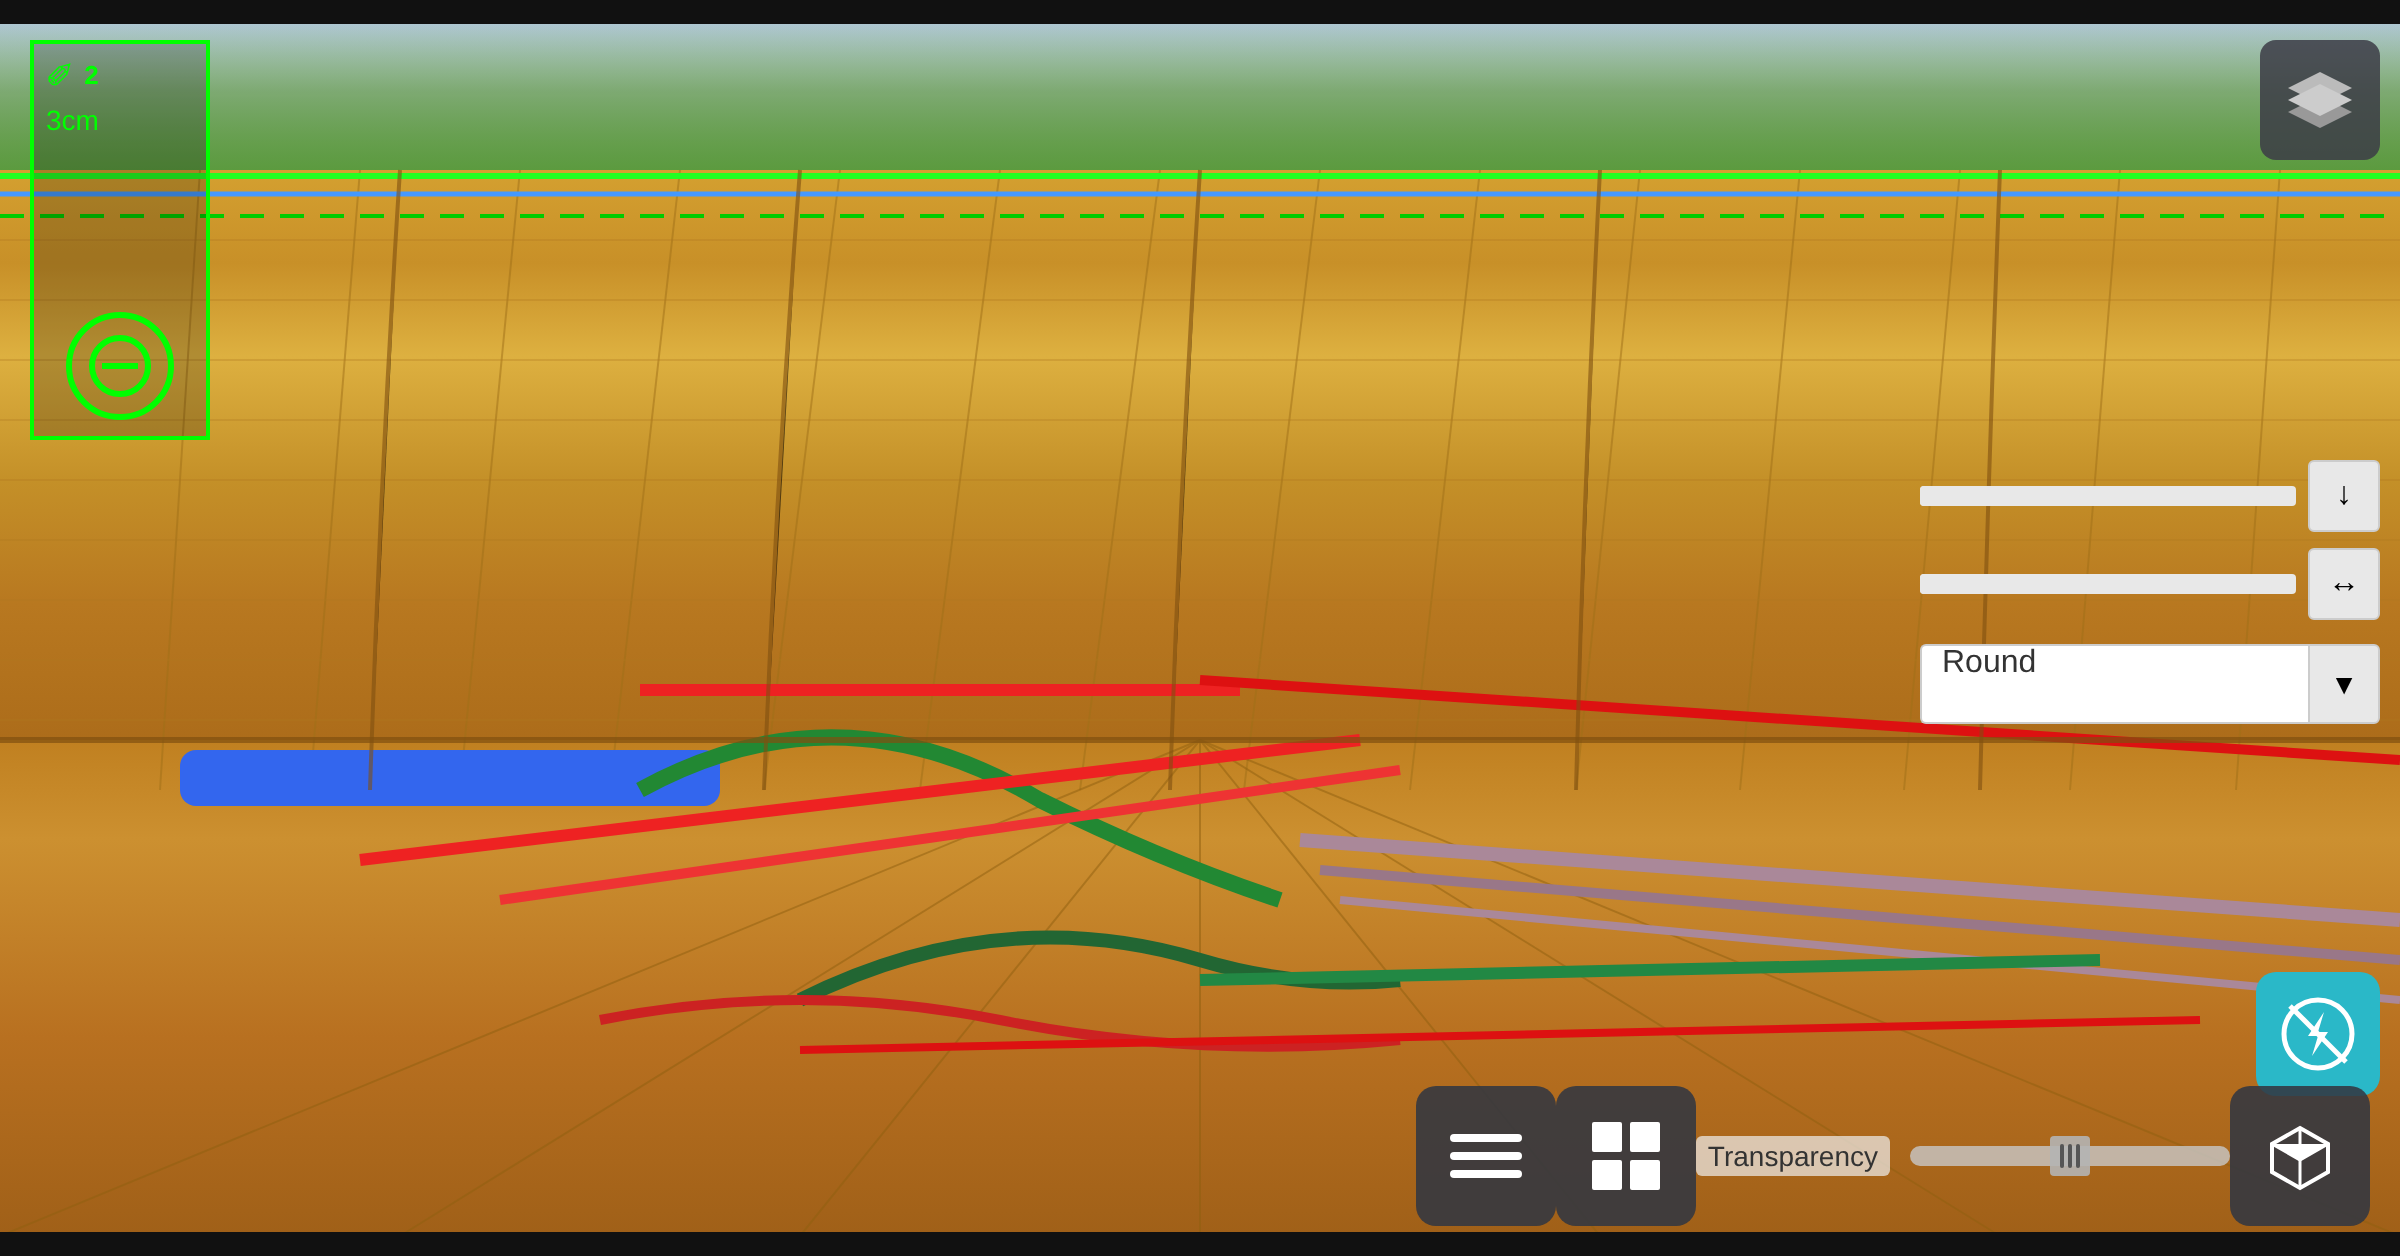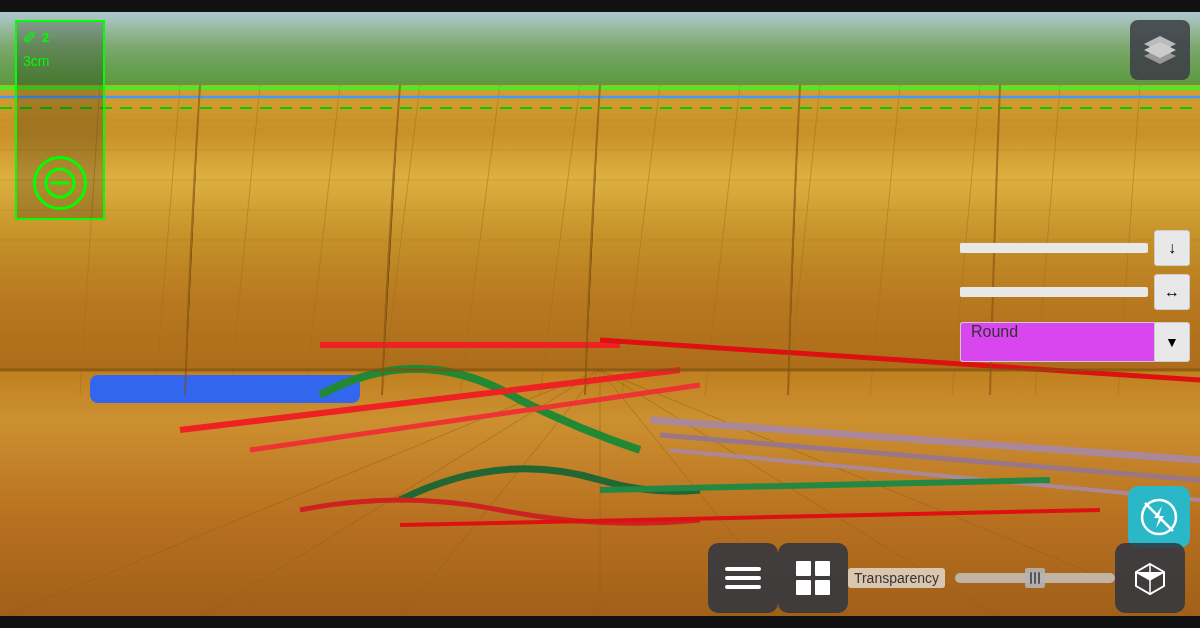--- a/index.html
+++ b/index.html
@@ -131,21 +131,21 @@
     .dropdown-row {
       display: flex;
       align-items: center;
       gap: 0;
       margin-top: 4px;
     }
 
     .dropdown-select {
       flex: 1;
       height: 40px;
-      background: #d946ef;
+      background: #ffffff;
       border: 1px solid #ccc;
       border-right: none;
       border-radius: 3px 0 0 3px;
       font-size: 16px;
       padding: 0 10px;
       color: #333;
       font-weight: 500;
     }
 
     .dropdown-arrow-btn {

